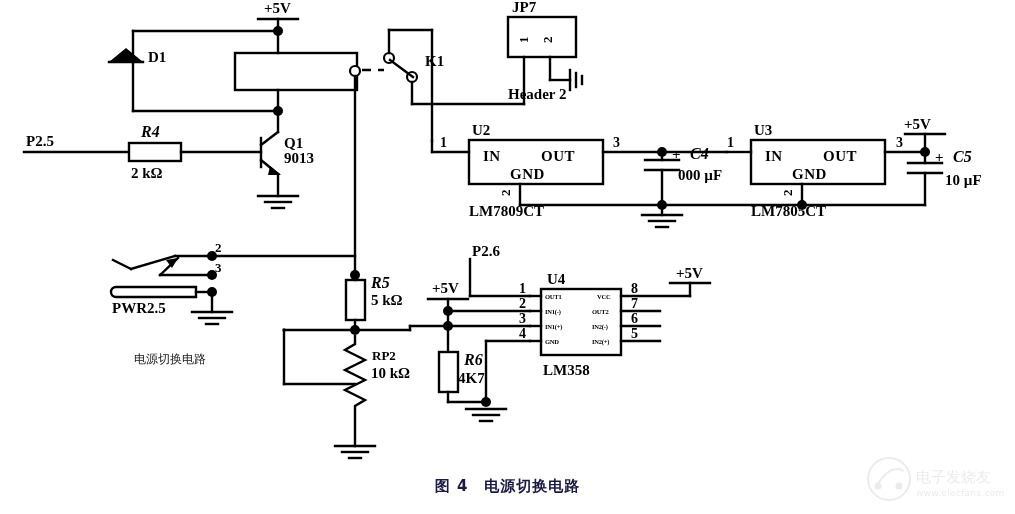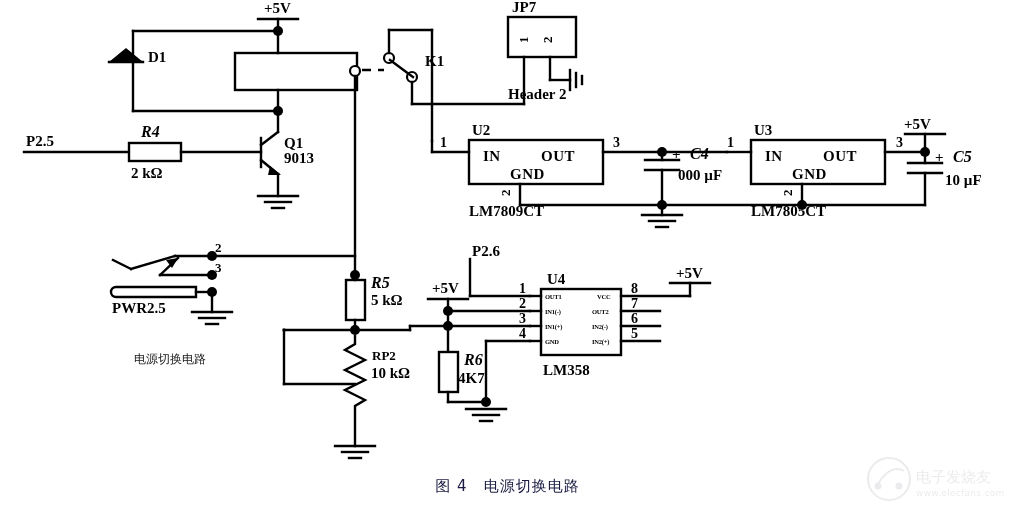--- a/index.html
+++ b/index.html
@@ -94,20 +94,21 @@
   #caption {
     position: absolute;
     left: 0;
     top: 477px;
     width: 1015px;
     text-align: center;
     font-family: "DejaVu Sans", sans-serif;
     font-size: 15px;
     color: #1b1b42;
     letter-spacing: 1px;
+    font-weight: bold;
   }
   #watermark {
     position: absolute;
     left: 862px;
     top: 449px;
     width: 150px;
     height: 58px;
     pointer-events: none;
     opacity: 0.5;
   }

